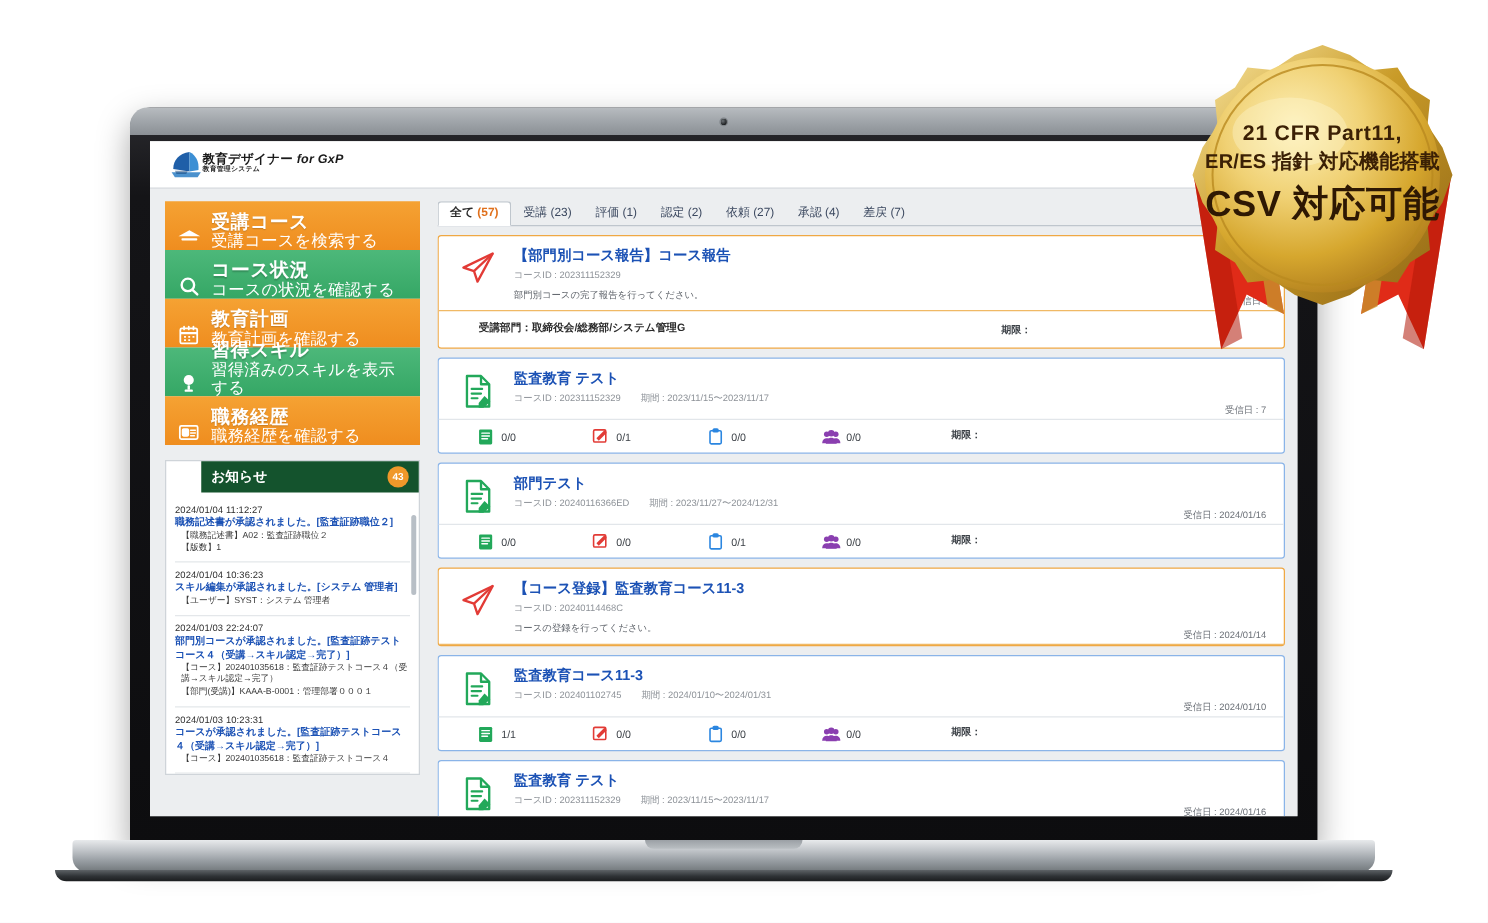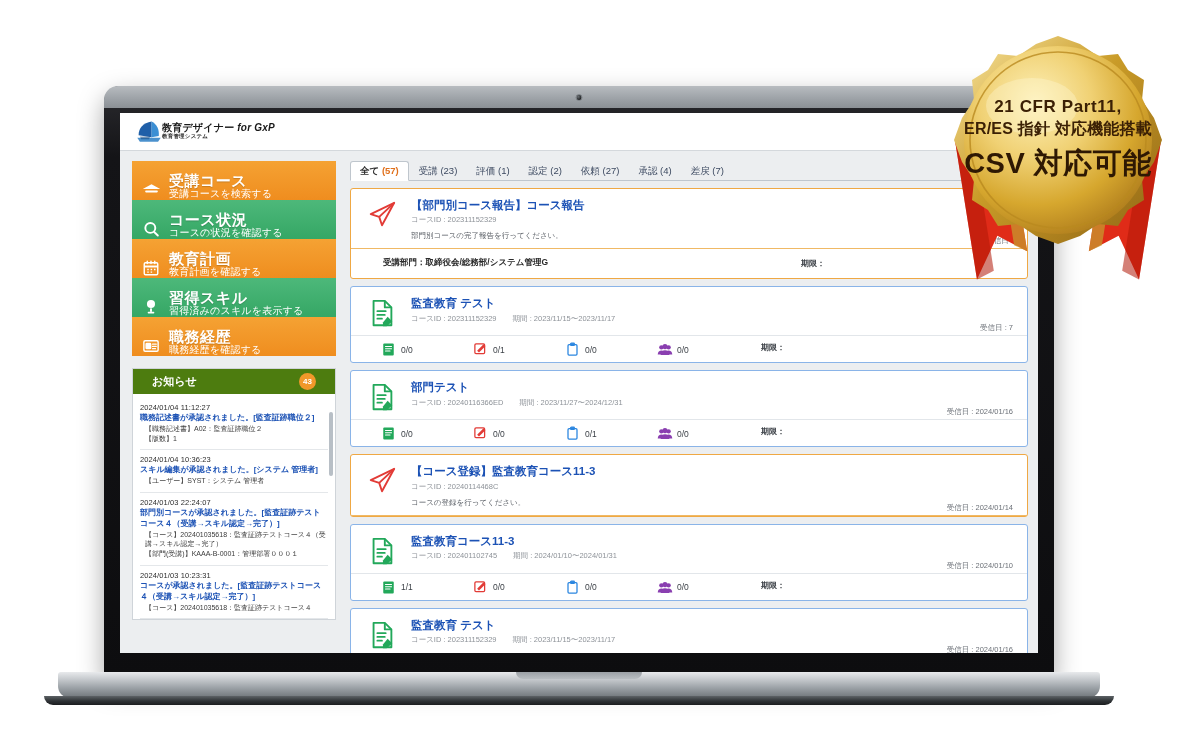--- a/index.html
+++ b/index.html
@@ -72,27 +72,27 @@
   .nav { display:flex; flex-direction:column; }
   .nav-item {
     height:39px; display:flex; align-items:flex-end; gap:8px; padding:0 9px;
     color:#fff; cursor:pointer; position:relative;
   }
   .nav-item.orange { background:linear-gradient(180deg,#f5a233 0%,#ef8d1f 100%); }
   .nav-item.green  { background:linear-gradient(180deg,#4db87a 0%,#35a765 100%); }
   .nav-ico { width:20px; height:20px; flex:none; display:flex; align-items:center; justify-content:center; }
   .nav-txt { display:flex; flex-direction:column; line-height:1.08; }
   .nav-main { font-size:15px; font-weight:bold; letter-spacing:.5px; text-shadow:0 1px 1px rgba(0,0,0,.18); }
-  .nav-sub { font-size:10px; letter-spacing:.2px; }
+  .nav-sub { font-size:13px; letter-spacing:.2px; }
 
   
   .notice-card { margin-top:12px; background:#fff; border:1px solid #cfd4d9; display:flex; flex-direction:column; min-height:0; }
   .notice-head {
-    height:25px; background:#4d7c0f; display:flex; align-items:center;
-    justify-content:space-between; padding:0 19px; flex:none;
+    height:25px; background:#14532d; display:flex; align-items:center;
+    justify-content:space-between; padding:0 8px; flex:none;margin-left:28px;
   }
   .notice-head-title { color:#fff; font-size:11px; font-weight:bold; }
   .notice-badge {
     min-width:17px; height:17px; padding:0 4px; border-radius:50%;
     background:#f0982a; color:#fff; font-size:8px; font-weight:bold;
     display:flex; align-items:center; justify-content:center;
   }
   .notice-list { flex:1; overflow:hidden; padding:4px 7px 0 7px; position:relative; }
   .notice-item { padding:5px 0 6px 0; border-bottom:1px solid #e4e7ea; }
   .notice-time { font-size:7.5px; color:#2c2c2c; letter-spacing:.1px; }

